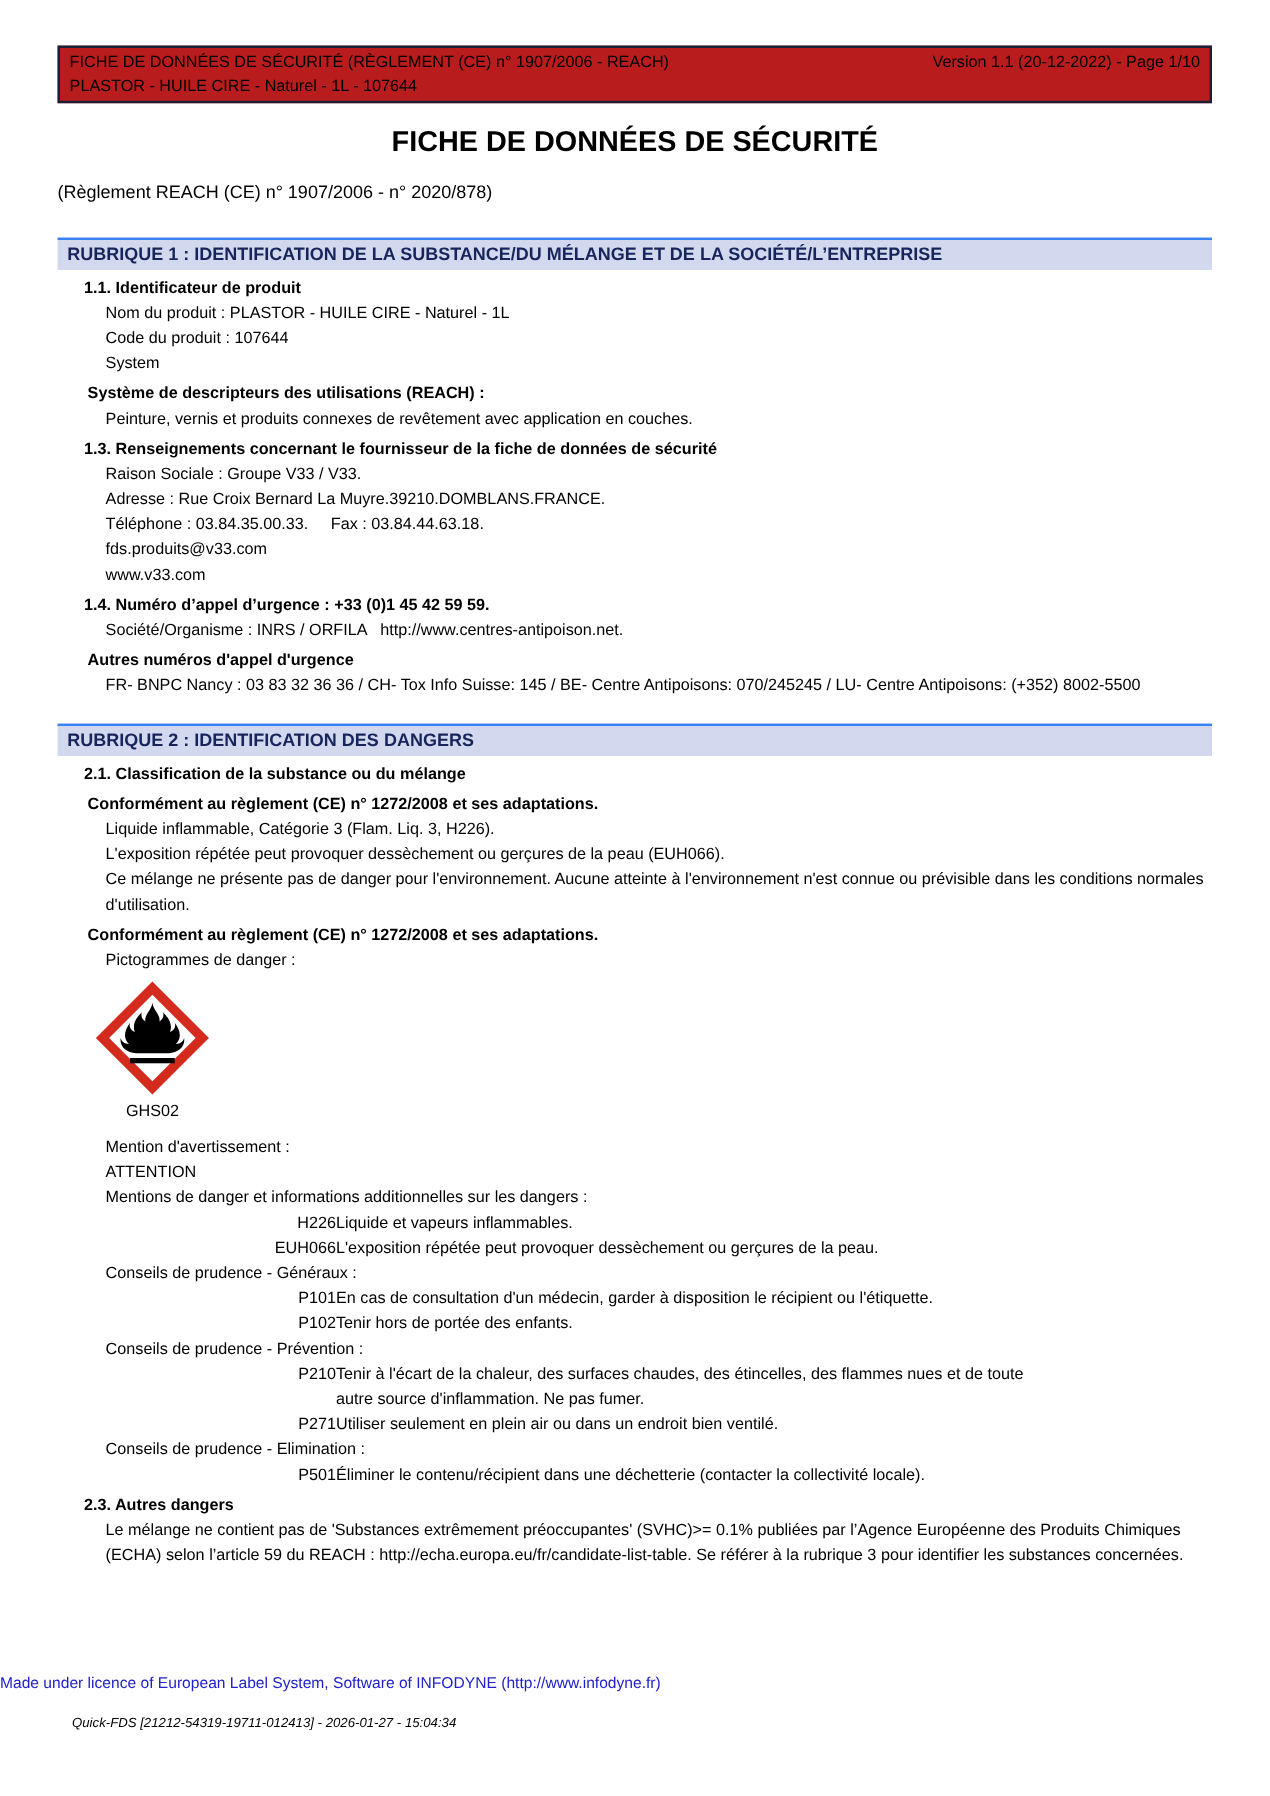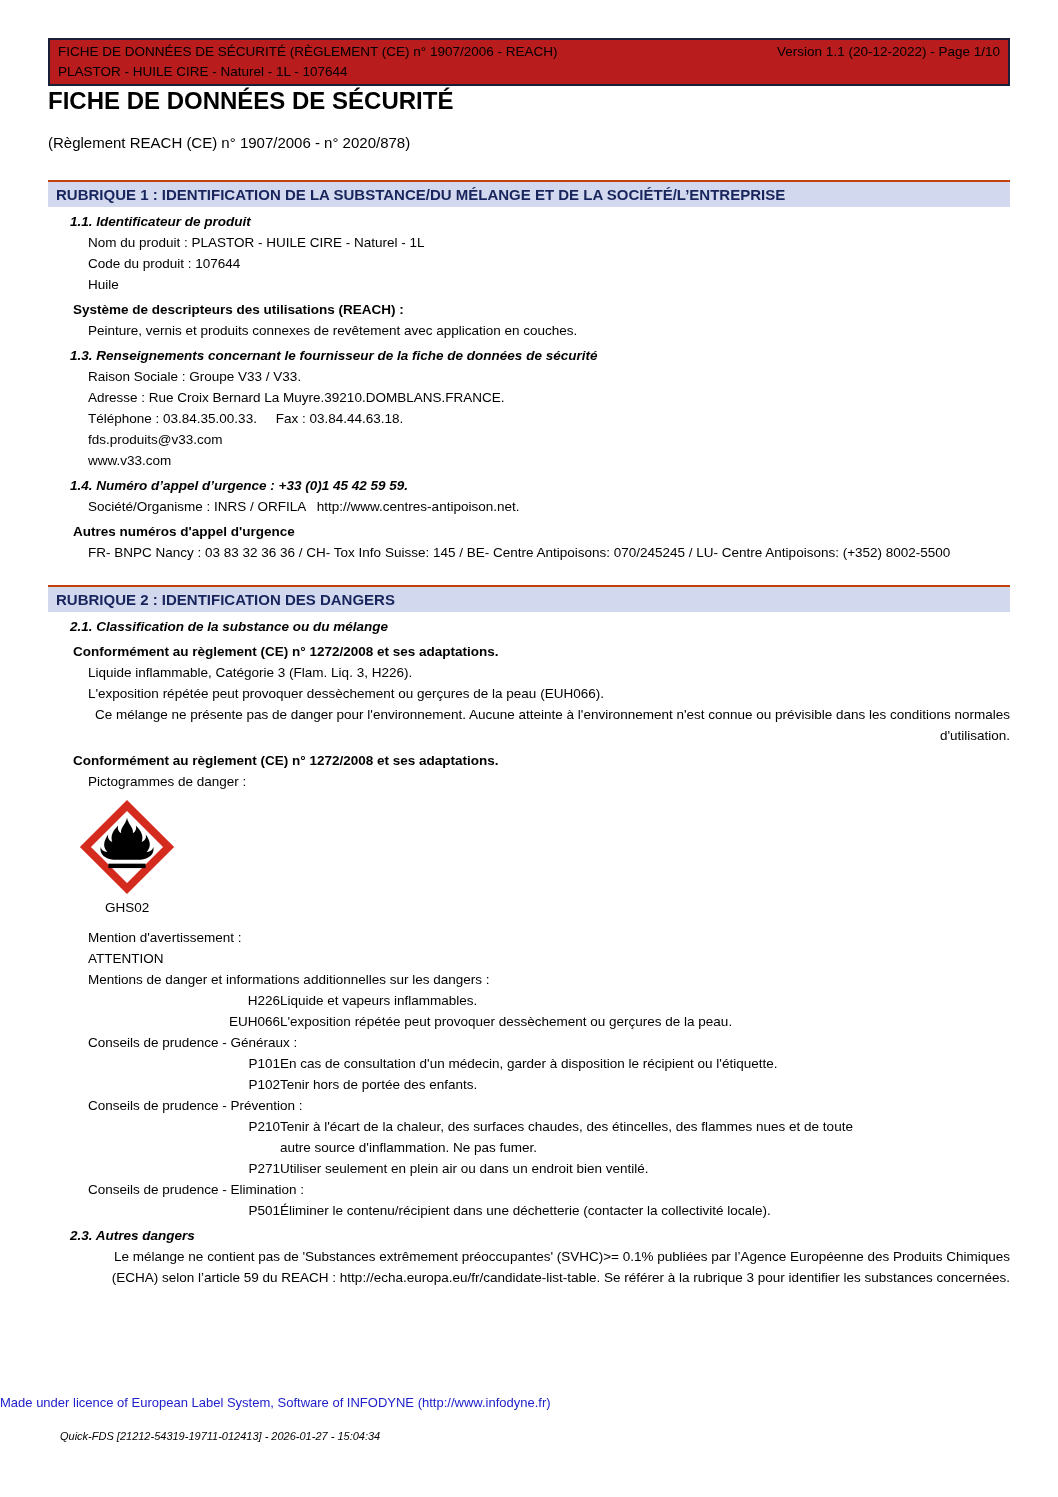--- a/index.html
+++ b/index.html
@@ -9,36 +9,36 @@
     font-size:13.5px;color:#000;
   }
   .page{padding:38px 48px 0 48px;position:relative;}
   
   .hdr-box{
     border:2px solid #1a2038;background:#b91c1c;
     padding:2px 8px;line-height:20px;font-size:13.5px;
   }
   .hdr-row1{display:flex;justify-content:space-between;}
   
-  .doc-title{text-align:left;font-size:24px;font-weight:bold;line-height:30px;}
+  .doc-title{text-align:center;font-size:24px;font-weight:bold;margin-top:18px;line-height:30px;}
   .doc-subtitle{text-align:left;font-size:15px;margin-top:18px;line-height:18px;}
   
   .band{
-    background:#d2d9ee;border-top:2px solid #c2410c;
+    background:#d2d9ee;border-top:2px solid #3b82f6;
     color:#18255c;font-weight:bold;font-size:15px;
     padding:3px 8px;line-height:19px;margin-top:22px;
   }
   .band.first{margin-top:28px;}
   
   .line{line-height:21px;}
-  .sub{font-weight:bold;margin-left:22px;margin-top:4px;font-style:italic;}
+  .sub{font-weight:bold;margin-left:22px;margin-top:4px;}
   .midbold{font-weight:bold;margin-left:25px;margin-top:4px;}
   .body-line{margin-left:40px;}
   .pre{white-space:pre-wrap;}
-  .para{margin-left:40px;line-height:21px;text-align:right;}
+  .para{margin-left:40px;line-height:21px;}
   
   .coderow{display:flex;margin-left:40px;line-height:21px;}
   .coderow .code{width:192px;flex:none;text-align:right;}
   .coderow .ctext{max-width:578px;}
   
   .picto-wrap{margin-left:30px;margin-top:6px;}
   .ghs-label{margin-left:57px;line-height:18px;margin-top:0px;}
   .spacer-sm{height:10px;}
   
   .footer-licence{
@@ -66,21 +66,21 @@
 
   <div class="doc-title">FICHE DE DONNÉES DE SÉCURITÉ</div>
   <div class="doc-subtitle">(Règlement REACH (CE) n° 1907/2006 - n° 2020/878)</div>
 
   <div class="band first">RUBRIQUE 1 : IDENTIFICATION DE LA SUBSTANCE/DU MÉLANGE ET DE LA SOCIÉTÉ/L’ENTREPRISE</div>
 
   <div class="line sub">1.1. Identificateur de produit</div>
   <div class="line body-line">Nom du produit : PLASTOR - HUILE CIRE - Naturel - 1L</div>
   <div class="line body-line">Code du produit : 107644</div>
 
-  <div class="line body-line">Huile</div>
+  <div class="line body-line">System</div>
   <div class="line midbold">Système de descripteurs des utilisations (REACH) :</div>
   <div class="line body-line">Peinture, vernis et produits connexes de revêtement avec application en couches.</div>
 
   <div class="line sub">1.3. Renseignements concernant le fournisseur de la fiche de données de sécurité</div>
   <div class="line body-line">Raison Sociale : Groupe V33 / V33.</div>
   <div class="line body-line">Adresse : Rue Croix Bernard La Muyre.39210.DOMBLANS.FRANCE.</div>
   <div class="line body-line pre">Téléphone : 03.84.35.00.33.     Fax : 03.84.44.63.18.</div>
   <div class="line body-line">fds.produits@v33.com</div>
   <div class="line body-line">www.v33.com</div>
 

